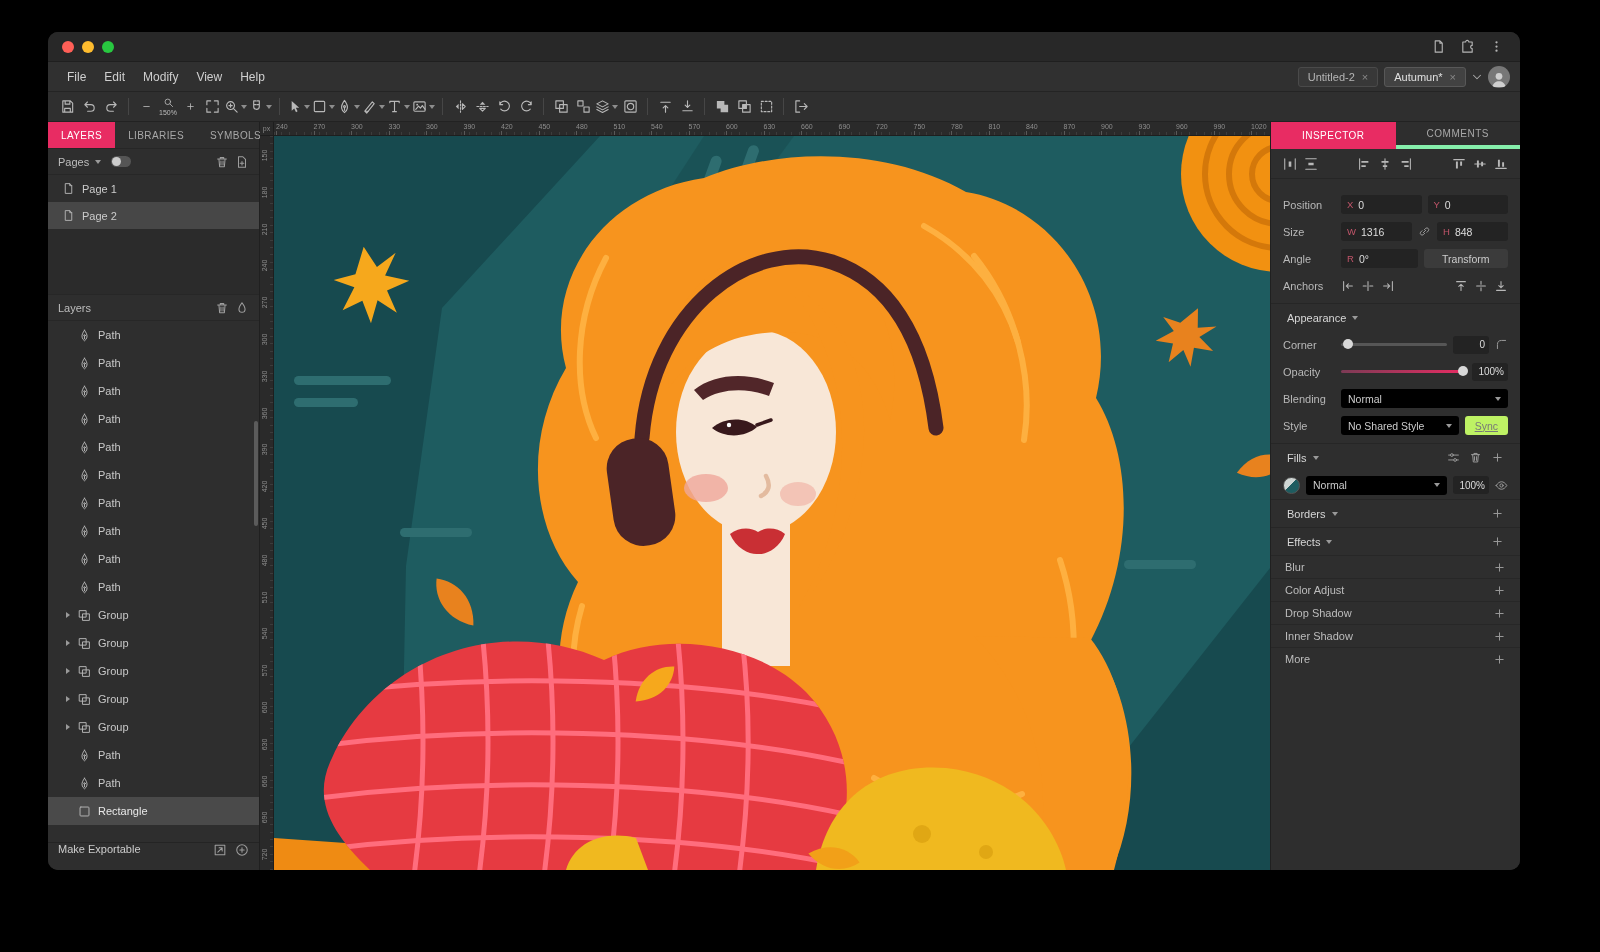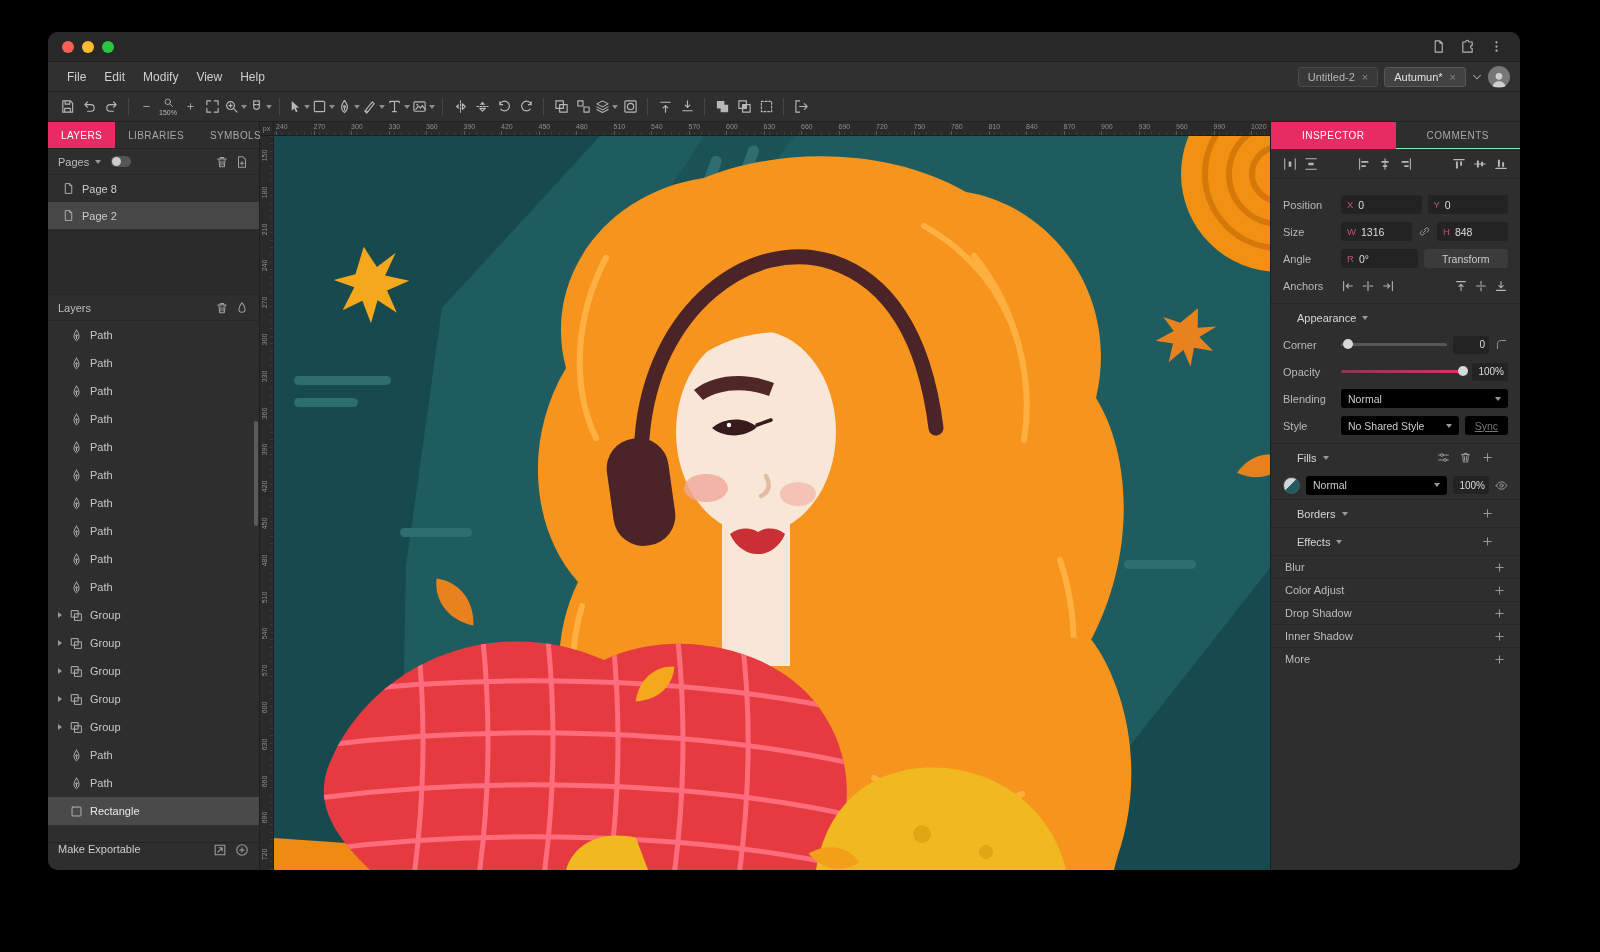--- a/index.html
+++ b/index.html
@@ -58,21 +58,21 @@
   .toggle{width:20px;height:11px;border-radius:6px;background:#555;position:relative;margin-left:4px;}
   .toggle::after{content:"";position:absolute;left:1px;top:1px;width:9px;height:9px;border-radius:50%;background:#ccc;}
   .ph-spacer{flex:1;}
   .ph-ic{width:14px;height:14px;color:#9e9e9e;}
   .page-row{height:27px;display:flex;align-items:center;gap:7px;padding-left:14px;font-size:11px;
     color:#cccccc;flex:none;}
   .page-row.selected{background:#474747;}
   .page-row .ins-ic{width:13px;height:13px;color:#b0b0b0;}
   .pages-spacer{height:66px;flex:none;border-bottom:1px solid #272727;background:#2b2b2b;}
   .layers-list{flex:1;overflow:hidden;position:relative;}
-  .layer-row{height:28px;display:flex;align-items:center;padding-left:10px;font-size:11px;color:#c8c8c8;}
+  .layer-row{height:28px;display:flex;align-items:center;padding-left:18px;font-size:11px;color:#c8c8c8;}
   .layer-row.selected{background:#4a4a4a;color:#e8e8e8;}
   .disc-slot{width:12px;display:flex;align-items:center;flex:none;}
   .disc{width:0;height:0;border-top:3.5px solid transparent;border-bottom:3.5px solid transparent;
     border-left:4.5px solid #9a9a9a;}
   .layer-row .ins-ic{width:13px;height:13px;color:#b4b4b4;margin-right:7px;flex:none;}
   .scroll-thumb{position:absolute;right:1px;top:100px;width:4px;height:105px;border-radius:2px;background:#5b5b5b;}
   .make-exportable{height:28px;border-top:1px solid #242424;display:flex;align-items:flex-start;
     padding:0 10px;font-size:11px;color:#cccccc;gap:8px;flex:none;}
   .make-exportable .ph-spacer{flex:1;}
   
@@ -92,40 +92,40 @@
     background-size:3px 100%;background-position:100% 0;background-repeat:no-repeat;}
   .v-num{position:absolute;left:-6px;width:20px;text-align:center;font-size:7px;color:#8e8e8e;
     transform:rotate(-90deg);}
   .canvas-main{flex:1;position:relative;overflow:hidden;}
   .canvas-main svg{position:absolute;inset:0;width:100%;height:100%;}
   
   .right-panel{width:250px;background:#2e2e2e;border-left:1px solid #202020;display:flex;
     flex-direction:column;flex:none;}
   .ins-tabs{height:27px;display:flex;flex:none;}
   .ins-tab{flex:1;display:flex;align-items:center;justify-content:center;font-size:10px;
-    letter-spacing:.5px;color:#a8a8a8;background:#2e2e2e;border-bottom:1px solid #86efac;}
+    letter-spacing:.5px;color:#a8a8a8;background:#2e2e2e;border-bottom:4px solid #86efac;}
   .ins-tab.active{background:#e82c63;color:#fff;border-bottom:none;}
   .ins-align-row{height:30px;display:flex;align-items:center;padding:0 12px;gap:7px;border-bottom:1px solid #262626;}
   .ins-ic{display:inline-flex;width:14px;height:14px;color:#b8b8b8;flex:none;}
   .ins-ic svg,.ph-ic svg,.chev svg{width:100%;height:100%;fill:none;stroke:currentColor;
     stroke-width:1.2;stroke-linecap:round;stroke-linejoin:round;}
   .flex-sp{flex:1;}
   .ins-row{height:27px;display:flex;align-items:center;padding:0 12px;gap:6px;}
   .ins-label{width:52px;font-size:11px;color:#b8b8b8;flex:none;}
   .ins-input{flex:1;height:19px;background:#232323;border-radius:3px;display:flex;align-items:center;
     padding:0 6px;gap:5px;font-size:10.5px;color:#dddddd;min-width:0;}
   .ins-input .pfx{color:#c2556a;font-size:9.5px;}
   .ins-input .val{flex:1;}
   .mini-ic{width:13px;height:13px;color:#9a9a9a;flex:none;display:inline-flex;}
   .mini-ic svg{width:100%;height:100%;fill:none;stroke:currentColor;stroke-width:1.2;stroke-linecap:round;stroke-linejoin:round;}
   .btn{height:19px;background:#3b3b3b;border-radius:3px;display:flex;align-items:center;
     justify-content:center;font-size:10.5px;color:#cccccc;padding:0 10px;}
-  .btn.disabled{color:#787878;background:#000000;text-decoration:underline;}
+  .btn.disabled{color:#787878;background:#bef264;text-decoration:underline;}
   .sec-divider{border-top:1px solid #262626;}
-  .sec-header{height:27px;display:flex;align-items:center;gap:6px;padding:0 26px;font-size:11px;
+  .sec-header{height:27px;display:flex;align-items:center;gap:6px;padding:0 16px;font-size:11px;
     color:#d6d6d6;}
   .sec-header .icons{margin-left:auto;display:flex;gap:9px;align-items:center;}
   .slider{flex:1;height:3px;background:#565656;border-radius:2px;position:relative;}
   .slider .knob{position:absolute;top:-4px;width:10px;height:10px;border-radius:50%;background:#d8d8d8;}
   .slider.pink{background:linear-gradient(90deg,#7c3b55,#e82c63);}
   .val-box{width:36px;height:18px;background:#232323;border-radius:3px;display:flex;align-items:center;
     justify-content:flex-end;padding:0 4px;font-size:10px;color:#dddddd;flex:none;}
   .dropdown{flex:1;height:19px;background:#000000;border-radius:3px;display:flex;align-items:center;
     padding:0 7px;font-size:10.5px;color:#cccccc;gap:6px;min-width:0;}
   .dropdown .dd-label{flex:1;white-space:nowrap;overflow:hidden;}
@@ -457,21 +457,21 @@
         <span class="ph-ic"><svg viewBox="0 0 16 16">
               <path d="M4 2h5l3 3v9H4z M8 7.5v4M6 9.5h4"></path>
             </svg></span>
       </div>
       <div class="page-row">
         <span class="ins-ic">
             <svg viewBox="0 0 16 16">
               <path d="M4.5 2h5L12 4.5V14H4.5z M9.5 2v2.5H12"></path>
             </svg>
           </span>
-        <span>Page 8</span>
+        <span>Page 1</span>
       </div>
       <div class="page-row selected">
         <span class="ins-ic">
             <svg viewBox="0 0 16 16">
               <path d="M4.5 2h5L12 4.5V14H4.5z M9.5 2v2.5H12"></path>
             </svg>
           </span>
         <span>Page 2</span>
       </div>
       <div class="pages-spacer"></div>

